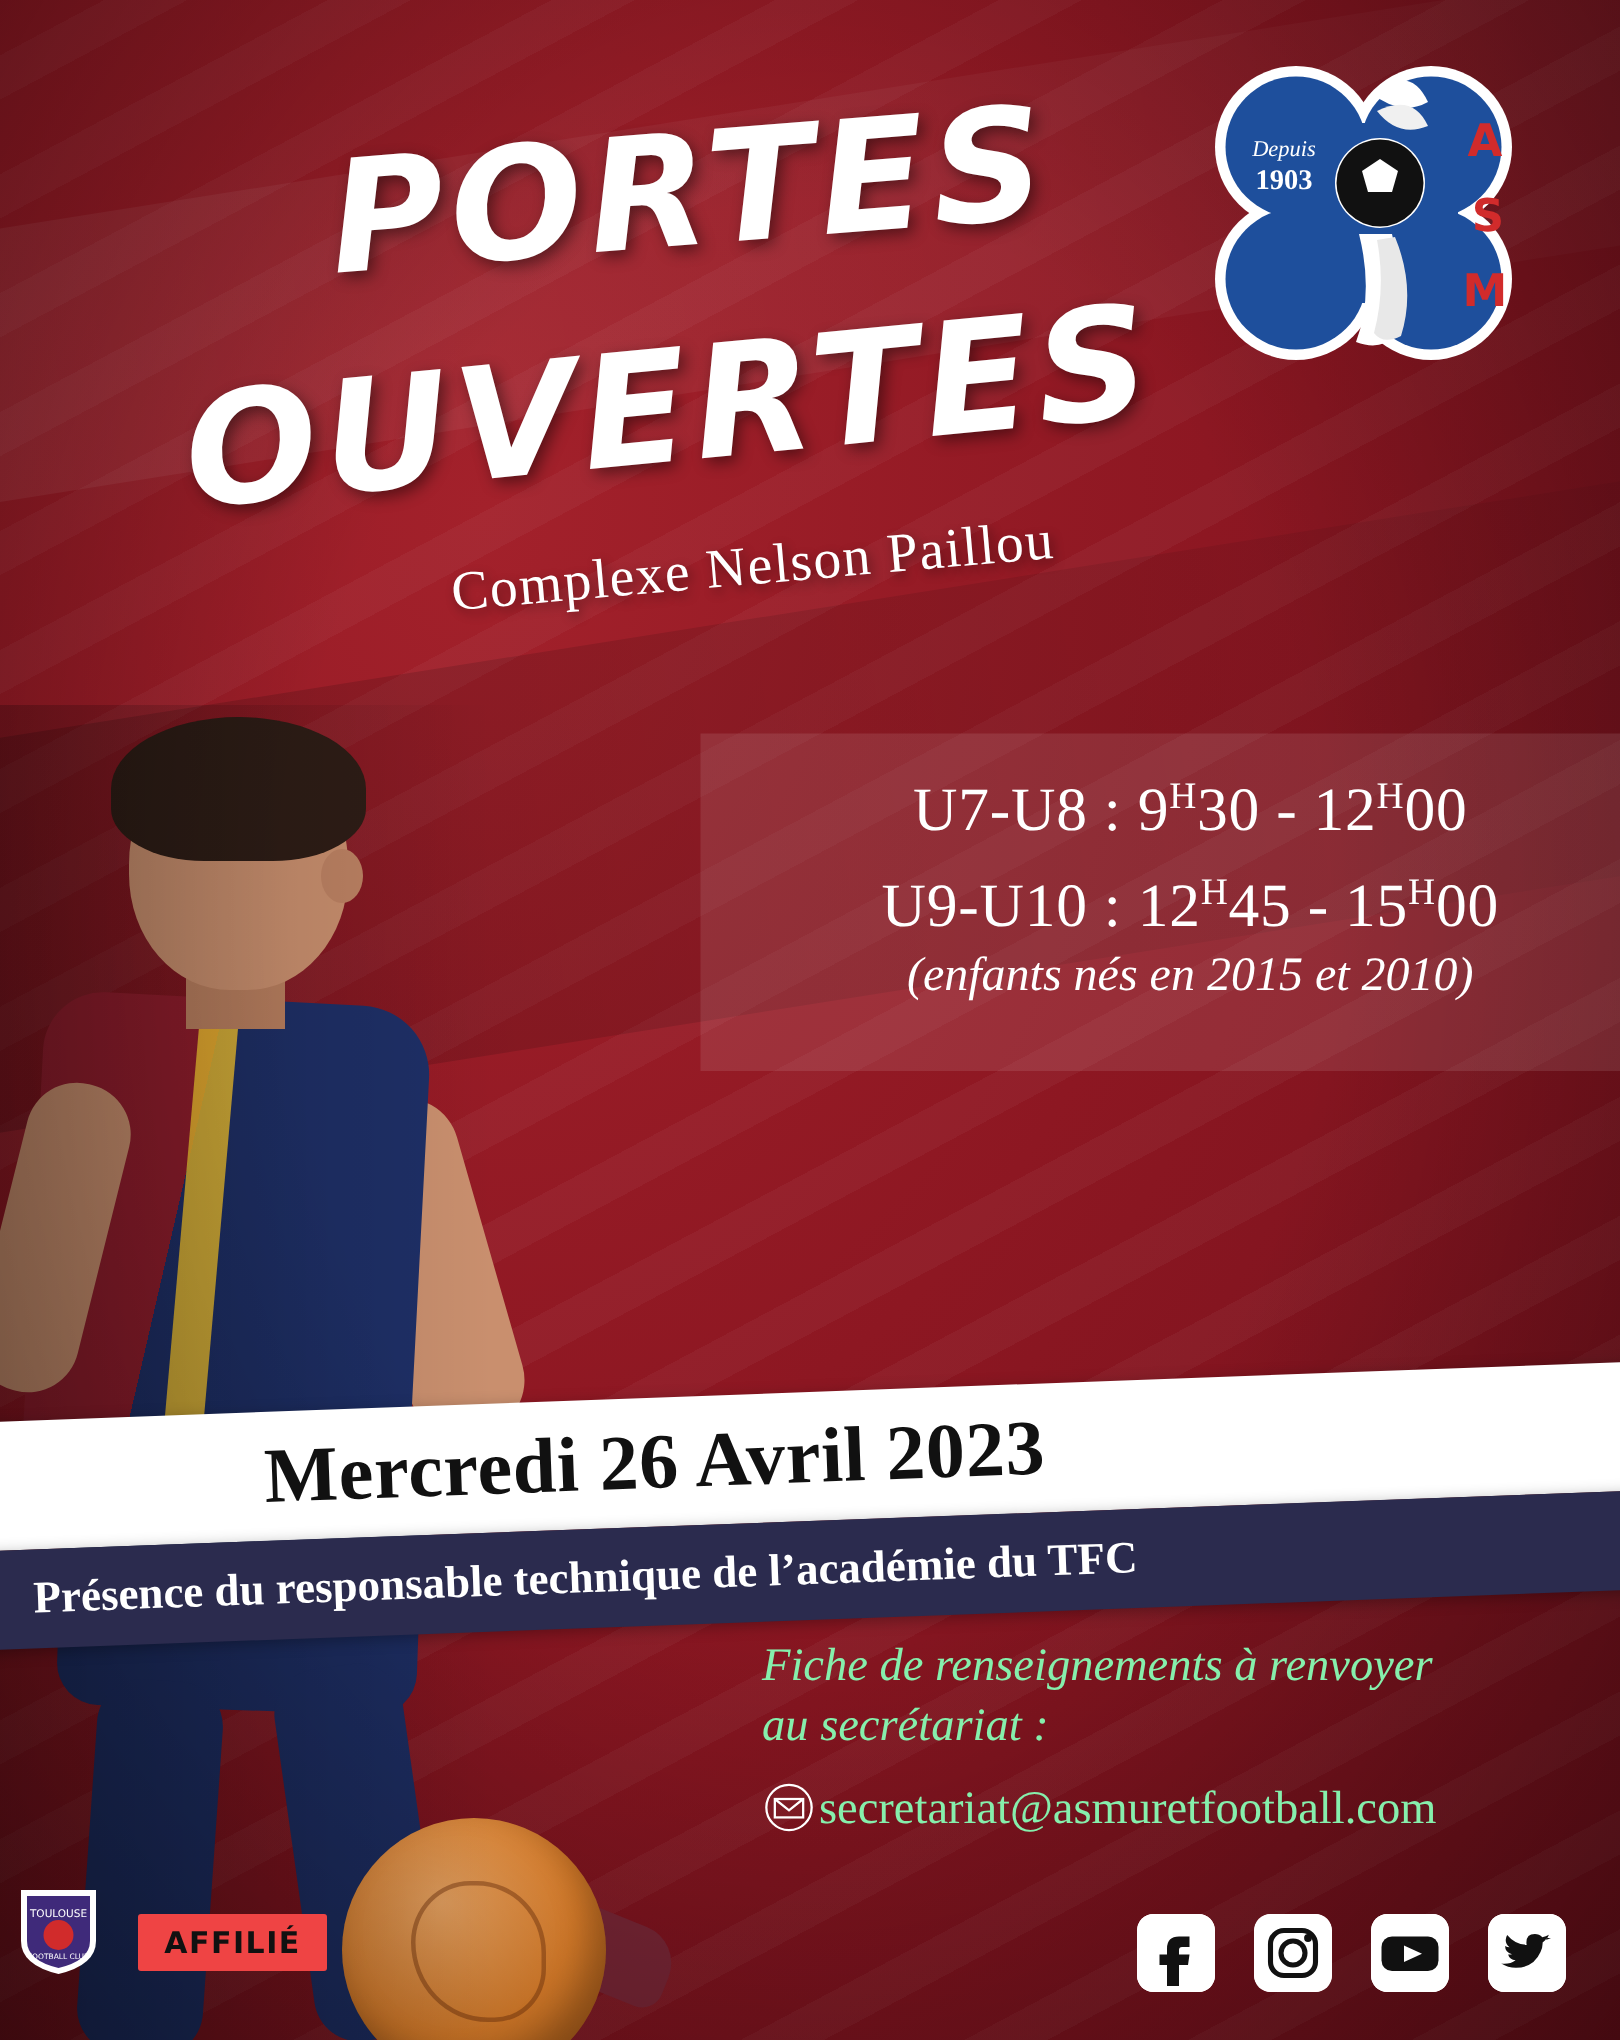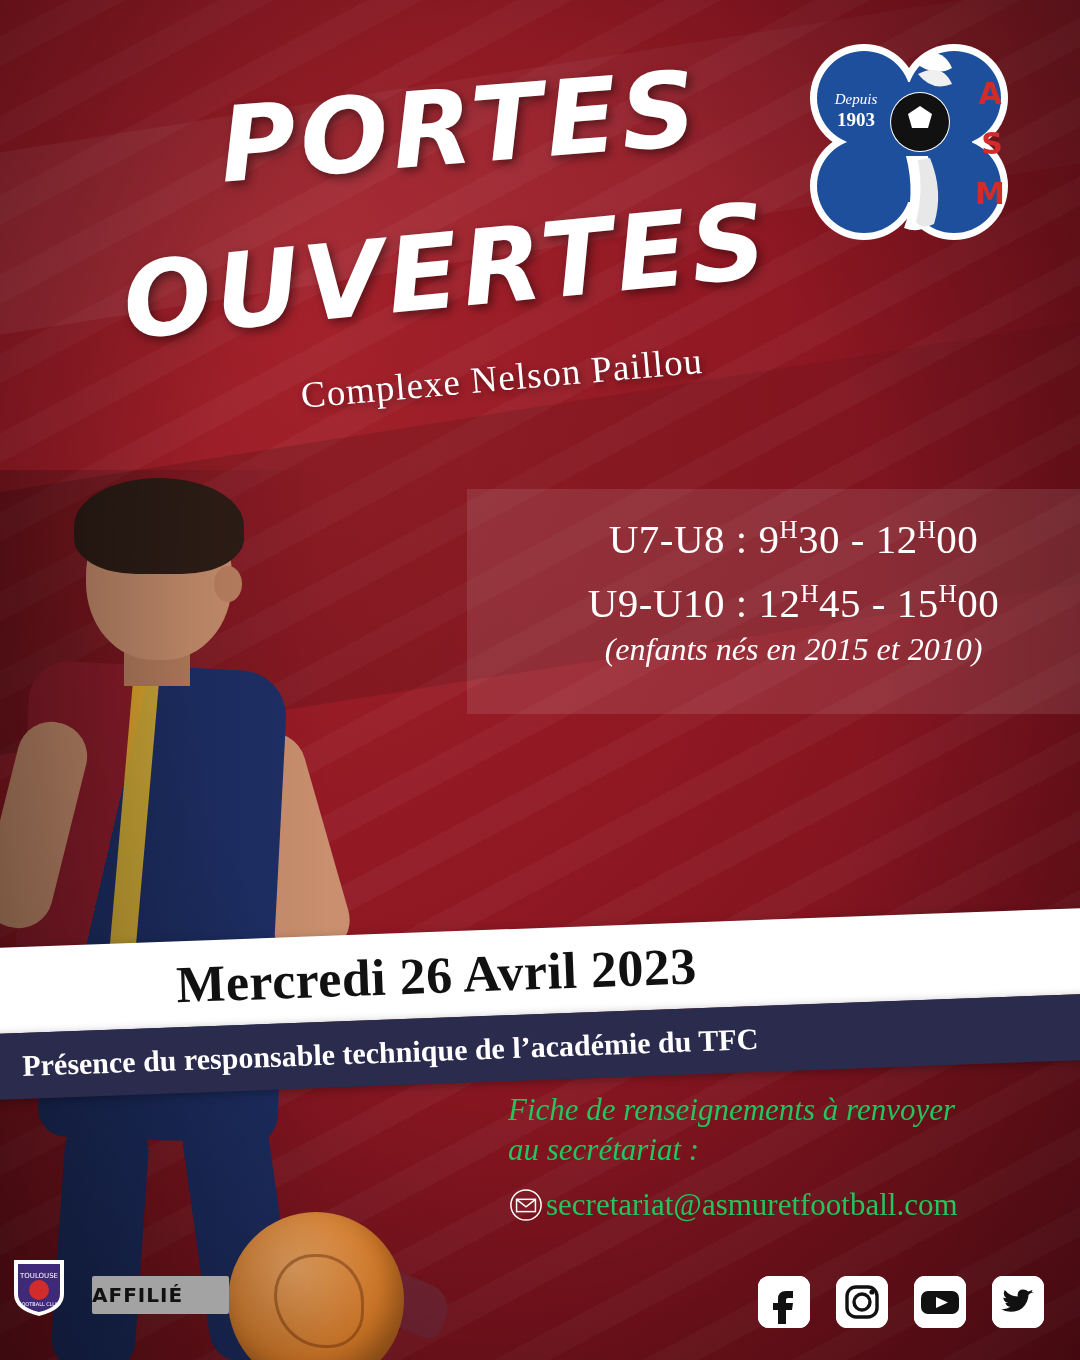--- a/index.html
+++ b/index.html
@@ -175,21 +175,21 @@
     margin-left: 42px;
     white-space: nowrap;
   }
 
   
   .contact {
     position: absolute;
     left: 508px;
     top: 1090px;
     width: 560px;
-    color: #22c55e;
+    color: #86efac;
   }
   .contact-note {
     font-style: italic;
     font-size: 31px;
     line-height: 1.3;
   }
   .contact-row {
     display: flex;
     align-items: center;
     gap: 2px;
@@ -210,25 +210,26 @@
     position: absolute;
     left: 10px;
     bottom: 42px;
     width: 58px;
     height: 62px;
   }
   .affilie {
     position: absolute;
     left: 92px;
     bottom: 46px;
-    width: 137px;
+    width: 126px;
     height: 38px;
-    background: #a3a3a3;
-    display: flex;
-    align-items: center;
+    background: #ef4444;
+    display: flex;
+    align-items: center;
+    justify-content: center;
     border-radius: 2px;
   }
   .affilie span {
     font-family: "DejaVu Sans", sans-serif;
     font-weight: bold;
     font-size: 20px;
     letter-spacing: 1px;
     color: #111;
   }
 

